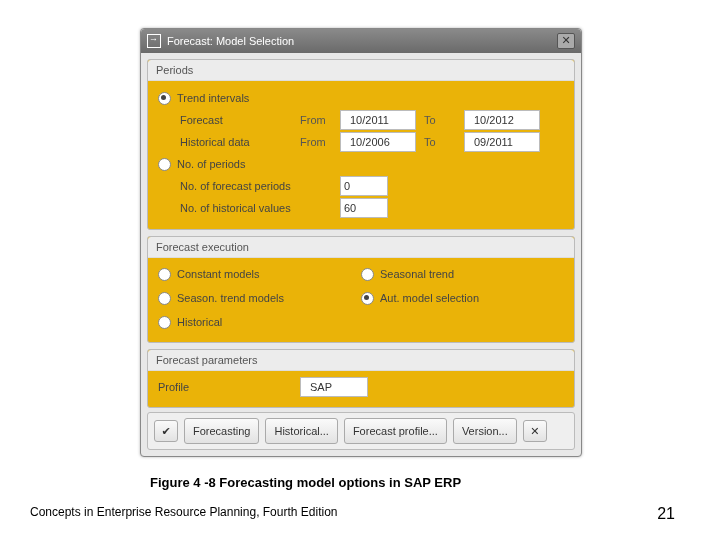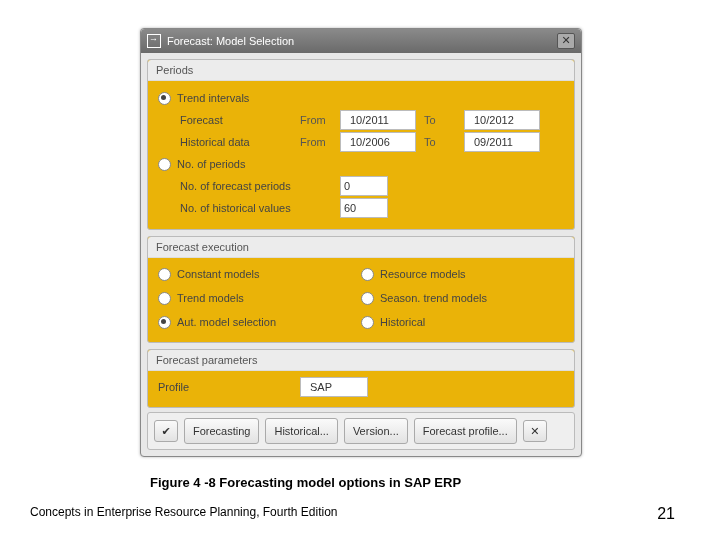--- a/index.html
+++ b/index.html
@@ -236,25 +236,21 @@
   <div class="panel">
     <div class="panel-head">Forecast execution</div>
     <div class="panel-body">
       <div class="exec-grid">
         <div class="exec-item">
             <span class="radio"></span>
             <span>Constant models</span>
           </div>
         <div class="exec-item">
             <span class="radio"></span>
-            <span>Resource models</span>
-          </div>
-        <div class="exec-item">
-            <span class="radio"></span>
-            <span>Trend models</span>
+            <span>Seasonal trend</span>
           </div>
         <div class="exec-item">
             <span class="radio"></span>
             <span>Season. trend models</span>
           </div>
         <div class="exec-item">
             <span class="radio checked"></span>
             <span>Aut. model selection</span>
           </div>
         <div class="exec-item">
@@ -272,21 +268,21 @@
         <span class="plabel">Profile</span>
         <input class="profile-in" value="SAP" style="">
       </div>
     </div>
   </div>
 
   <div class="btnbar">
     <span class="btn icon-only">✔</span>
     <span class="btn">Forecasting</span>
     <span class="btn">Historical...</span>
+    <span class="btn">Forecast profile...</span>
     <span class="btn">Version...</span>
-    <span class="btn">Forecast profile...</span>
     <span class="btn icon-only">✕</span>
   </div>
 </div>
 
 <div class="caption">Figure 4 -8  Forecasting model options in SAP ERP</div>
 <div class="footer-left">Concepts in Enterprise Resource Planning, Fourth Edition</div>
 <div class="footer-right">21</div>
 
 </body></html>

